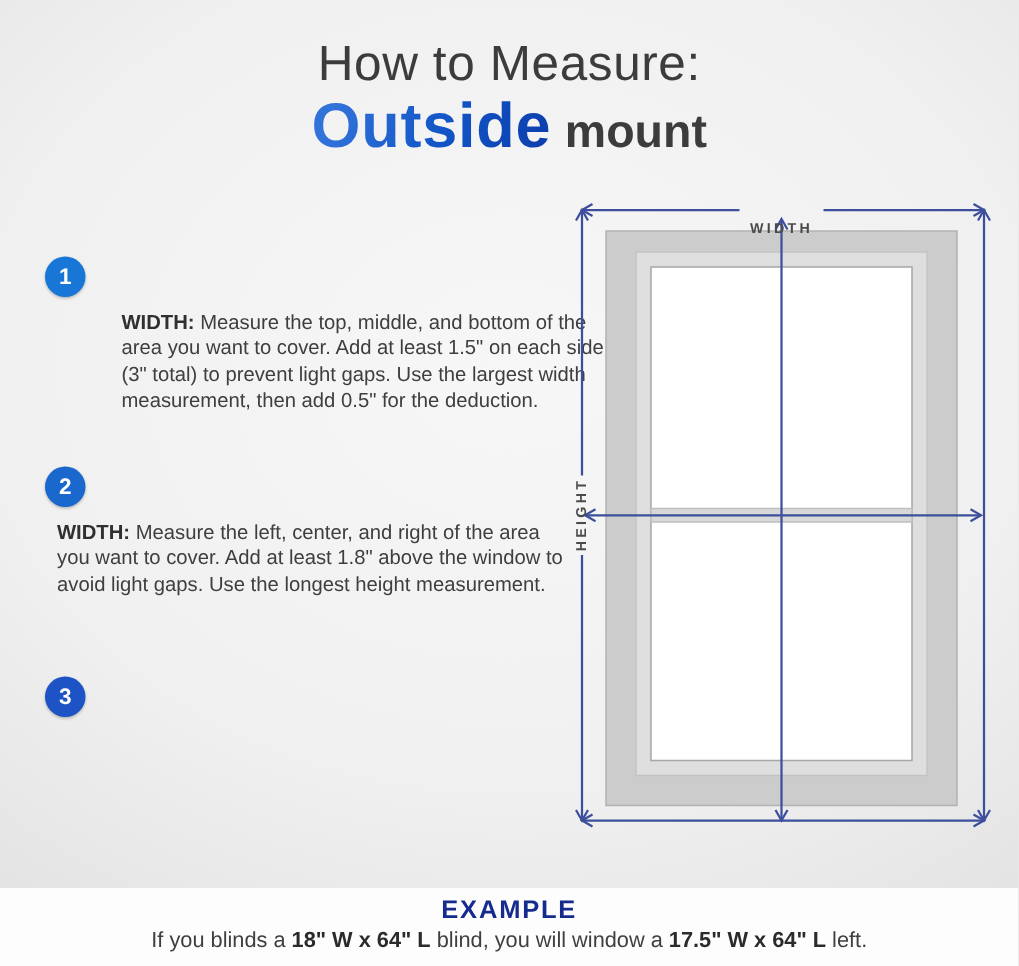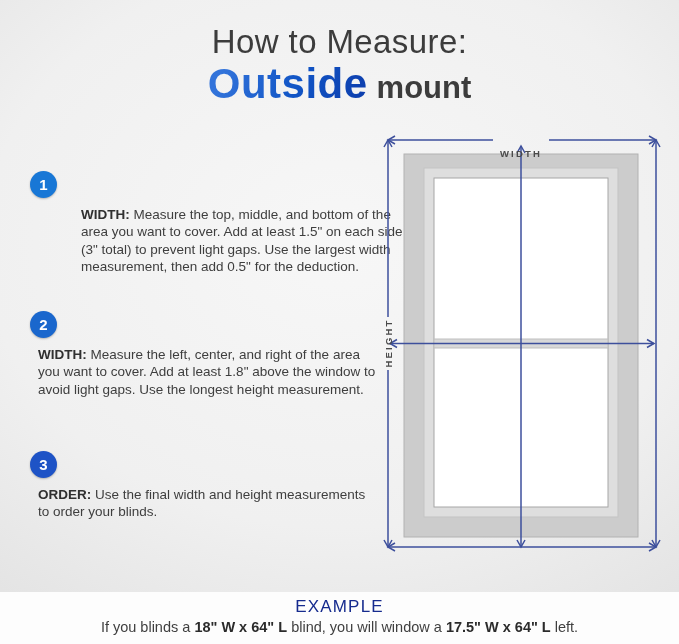--- a/index.html
+++ b/index.html
@@ -57,21 +57,21 @@
   }
   .width-label { left:521px; top:140px; transform:translate(-50%,-50%);margin-top:13px; }
   .height-label { left:388px; top:343px; transform:translate(-50%,-50%) rotate(-90deg); }
 
   
   .example-band {
     position:absolute; left:0; right:0; bottom:0; height:52px;
     background:#fdfdfd; text-align:center; padding-top:5px;
   }
   .example-heading {
-    font-size:17px; font-weight:400; letter-spacing:1.2px; color:#162b8e;
+    font-size:17px; font-weight:700; letter-spacing:1.2px; color:#162b8e;
   }
   .example-sentence { margin-top:2px; font-size:14.5px; color:#3f3f3f; }
   .example-sentence b { color:#2b2b2b; font-weight:700; }
 </style>
 </head>
 <body>
 
 <div class="page">
 
   <div class="title-block">
@@ -83,23 +83,20 @@
 
   <div class="step-badge badge-1" style="background-color: rgb(24, 119, 214);">1</div>
   <div class="step-badge badge-2" style="background-color: rgb(26, 103, 205);">2</div>
   <div class="step-badge badge-3" style="background-color: rgb(30, 83, 198);">3</div>
 
   <div class="step-text text-1">
     <b>WIDTH:</b><span> Measure the top, middle, and bottom of the area you want to cover. Add at least 1.5" on each side (3" total) to prevent light gaps. Use the largest width measurement, then add 0.5" for the deduction.</span>
   </div>
   <div class="step-text text-2">
     <b>WIDTH:</b><span> Measure the left, center, and right of the area you want to cover. Add at least 1.8" above the window to avoid light gaps. Use the longest height measurement.</span>
-  </div>
-  <div class="step-text text-3">
-    <b>ORDER:</b><span> Use the final width and height measurements to order your blinds.</span>
   </div>
 
   <svg class="diagram-svg" width="296" height="432" viewBox="0 0 296 432">
 
     <g>
       <rect x="30" y="26" width="234" height="383" fill="#cccccc" stroke="#b2b2b2" stroke-width="1"></rect>
       <rect x="50" y="40" width="194" height="349" fill="#dedede" stroke="#c3c3c3" stroke-width="1"></rect>
       <rect x="60" y="50" width="174" height="329" fill="#ffffff" stroke="#a6a6a6" stroke-width="1"></rect>
       <rect x="60" y="211" width="174" height="9" fill="#d8d8d8" stroke="#bfbfbf" stroke-width="1"></rect>
     </g>

